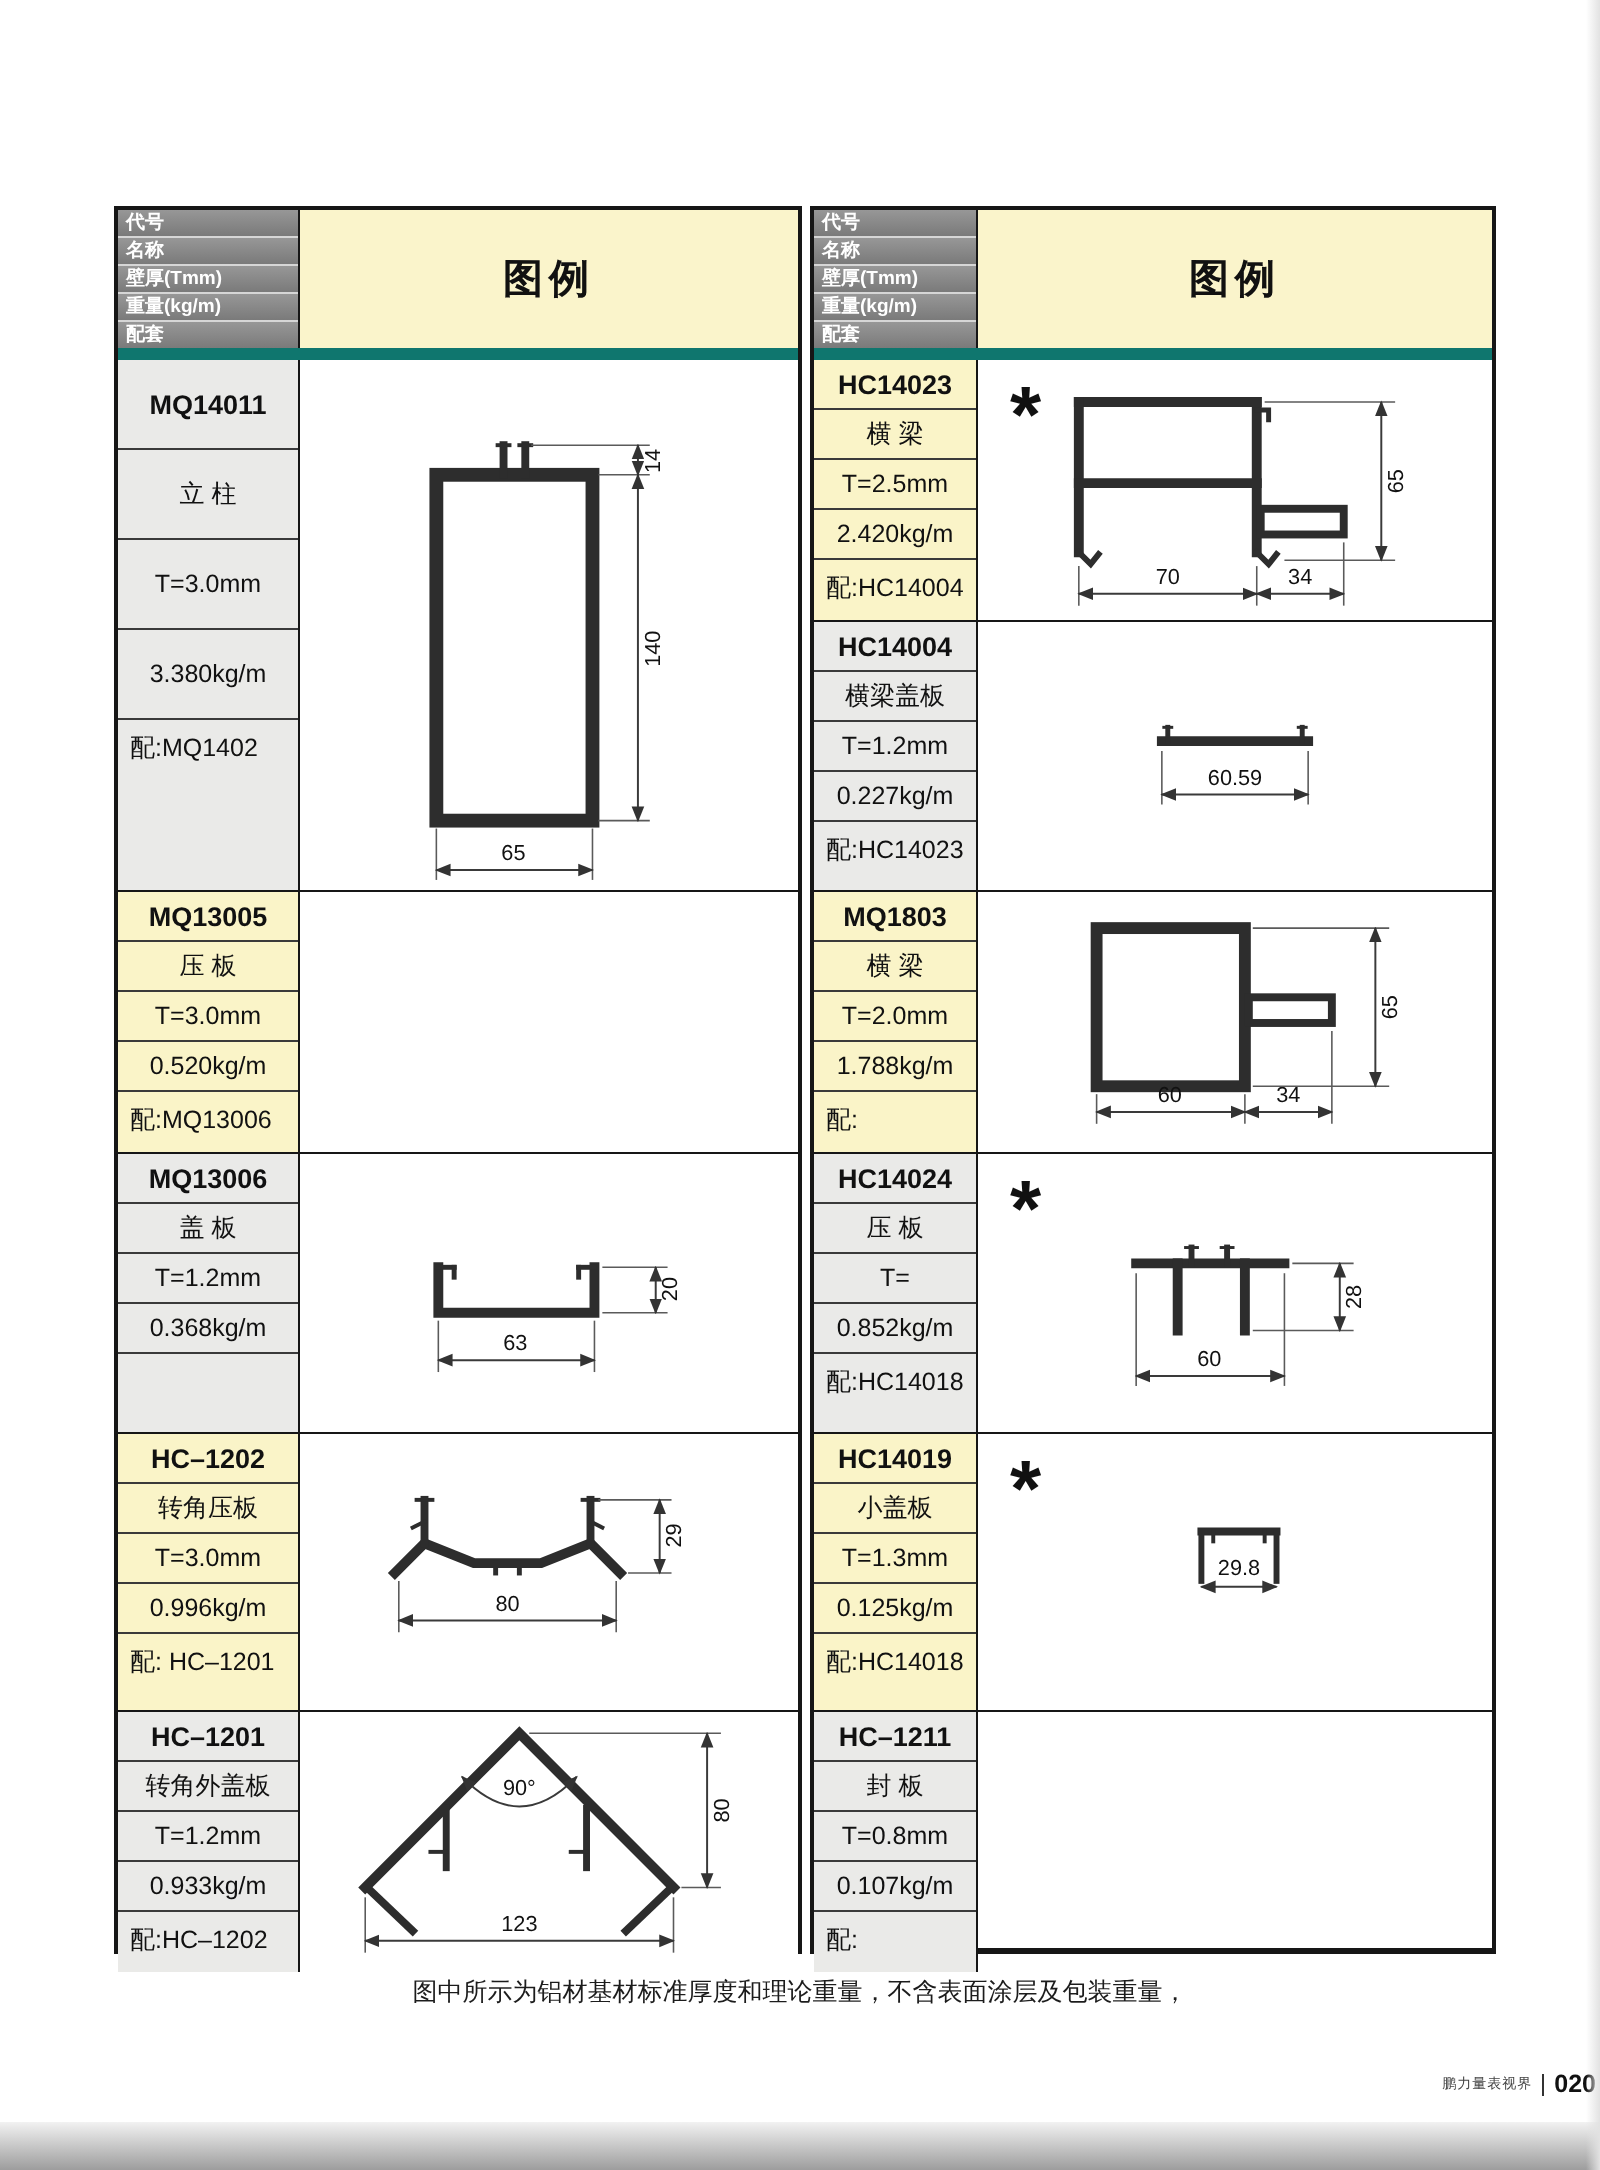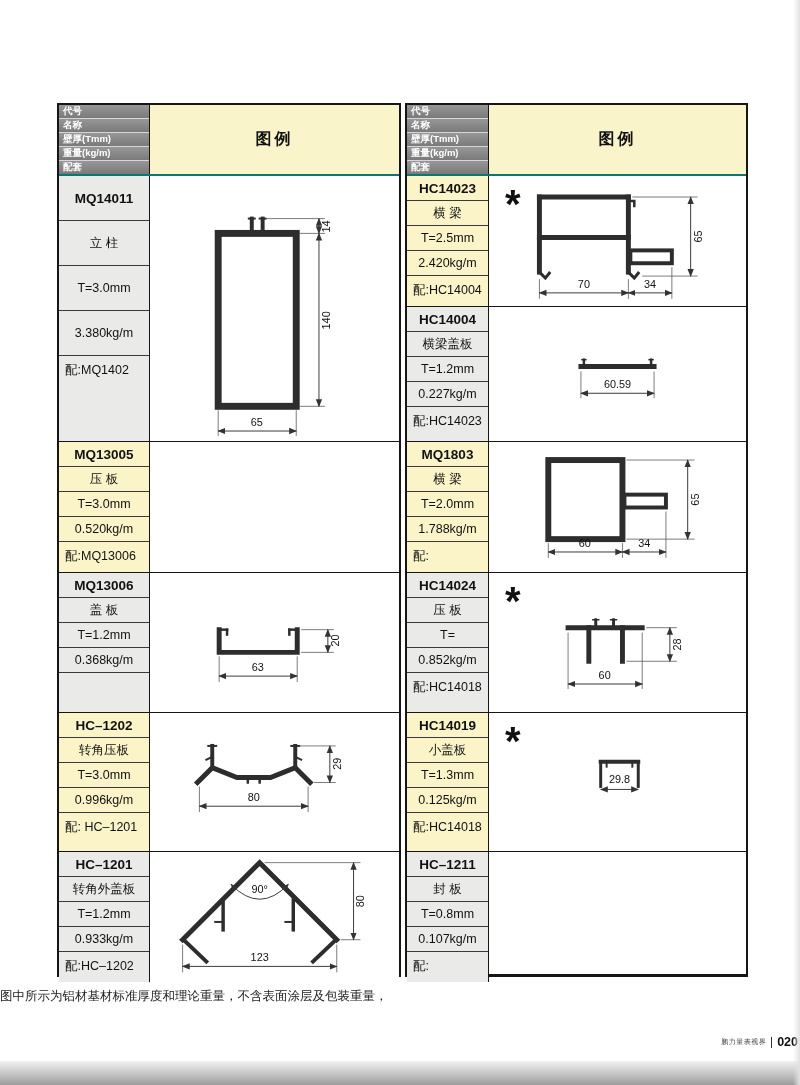--- a/index.html
+++ b/index.html
@@ -6,28 +6,28 @@
   body{width:800px;height:1085px;position:relative;background:#ffffff;
        font-family:"Liberation Sans","DejaVu Sans",sans-serif;color:#111;overflow:hidden}
   *{box-sizing:border-box}
 
   .table{position:absolute;top:103px;height:874px;background:#fff;
          border:2px solid #161616;border-bottom-width:3px;
          display:flex;flex-direction:column;--labw:91px}
   #table-left{left:57px;width:344px}
   #table-right{left:405px;width:343px;--labw:82px}
 
-  .thead{display:flex;flex:0 0 63px;border-bottom:2px solid #0f766e}
+  .thead{display:flex;flex:0 0 63px;border-bottom:6px solid #0f766e}
   .hrows{flex:0 0 var(--labw);width:var(--labw);display:flex;flex-direction:column;border-right:1px solid #161616}
   .hcell{flex:1;display:flex;align-items:center;padding-left:4px;
          color:#fff;font-size:9.5px;font-weight:bold;
          background:linear-gradient(#979797,#7a7a7a);border-bottom:1px solid #d6d6d6;white-space:nowrap}
   .hcell:last-child{border-bottom:none}
   .legend{flex:1;background:#faf4cb;display:flex;align-items:center;justify-content:center;
-          font-size:16px;font-weight:bold;letter-spacing:3px}
+          font-size:20px;font-weight:bold;letter-spacing:3px}
 
   .block{display:flex;border-bottom:1px solid #161616;overflow:hidden}
   .block:last-child{border-bottom:none}
   .labels{flex:0 0 var(--labw);width:var(--labw);display:flex;flex-direction:column;
           border-right:1px solid #161616;background:#eaeae8}
   .block.alt .labels{background:#faf4c8}
   .cell{flex:0 0 25px;display:flex;align-items:center;justify-content:center;
         font-size:12.5px;border-bottom:1px solid #3a3a3a;white-space:nowrap}
   .cell.code{font-weight:bold;font-size:13.5px}
   .cell.match{flex:1 1 auto;justify-content:flex-start;align-items:flex-start;
@@ -35,21 +35,21 @@
   .block.tall .cell{flex-basis:45px}
   .diagram{flex:1;position:relative;background:#fff}
   .diagram svg{position:absolute;left:0;top:0;width:100%;height:100%}
   .asterisk{position:absolute;left:16px;top:8px;font-size:40px;font-weight:bold;line-height:40px;color:#111}
 
   .profile{stroke:#2d2d2d;fill:none;stroke-linecap:square;stroke-linejoin:miter}
   .dim{stroke:#3a3a3a;stroke-width:1;fill:none}
   .ext{stroke:#5a5a5a;stroke-width:0.8;fill:none}
   svg text{font-size:11px;fill:#111;font-family:"Liberation Sans","DejaVu Sans",sans-serif}
 
-  .note{position:absolute;left:0;right:0;top:987px;text-align:left;
+  .note{position:absolute;left:0;right:0;top:987px;text-align:center;
         font-size:12.5px;line-height:19px;color:#1c1c1c}
   .pagefoot{position:absolute;top:1034px;left:648px;width:150px;height:16px;
             display:flex;align-items:center;justify-content:flex-end;gap:5px}
   .brand{font-size:7px;color:#444;letter-spacing:0.5px}
   .footdiv{width:1px;height:11px;background:#333}
   .pnum{font-size:12.5px;font-weight:bold;color:#111}
   .scan-edge{position:absolute;left:0;right:0;bottom:0;height:24px;
              background:linear-gradient(#f2f2f2,#9d9d9d)}
   .right-edge{position:absolute;top:0;bottom:0;right:0;width:7px;
               background:linear-gradient(to right,rgba(255,255,255,0),#e2e2e2)}

